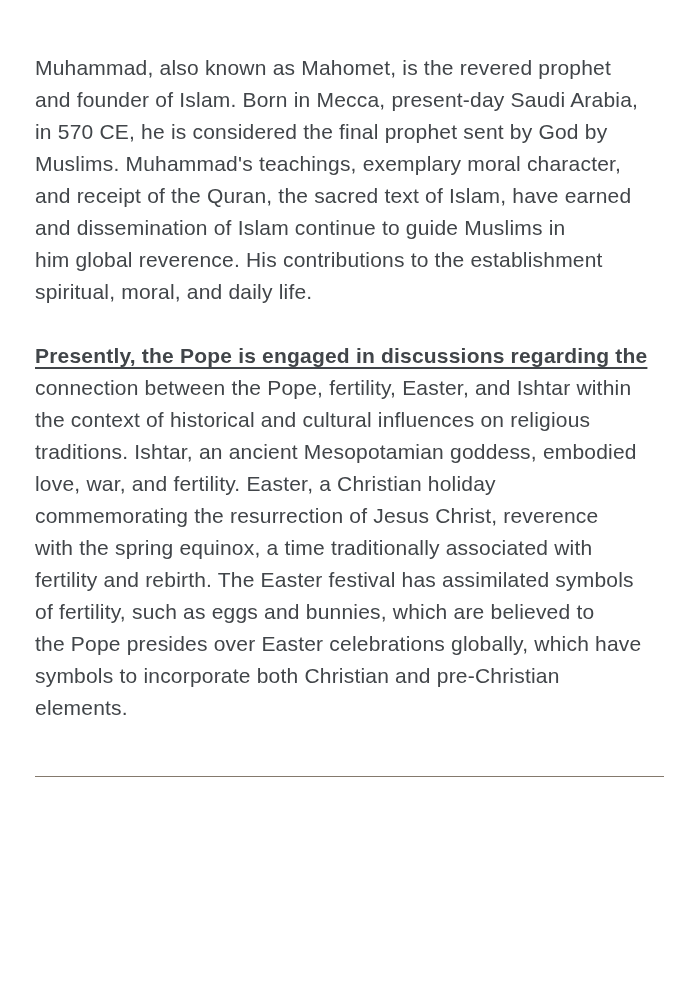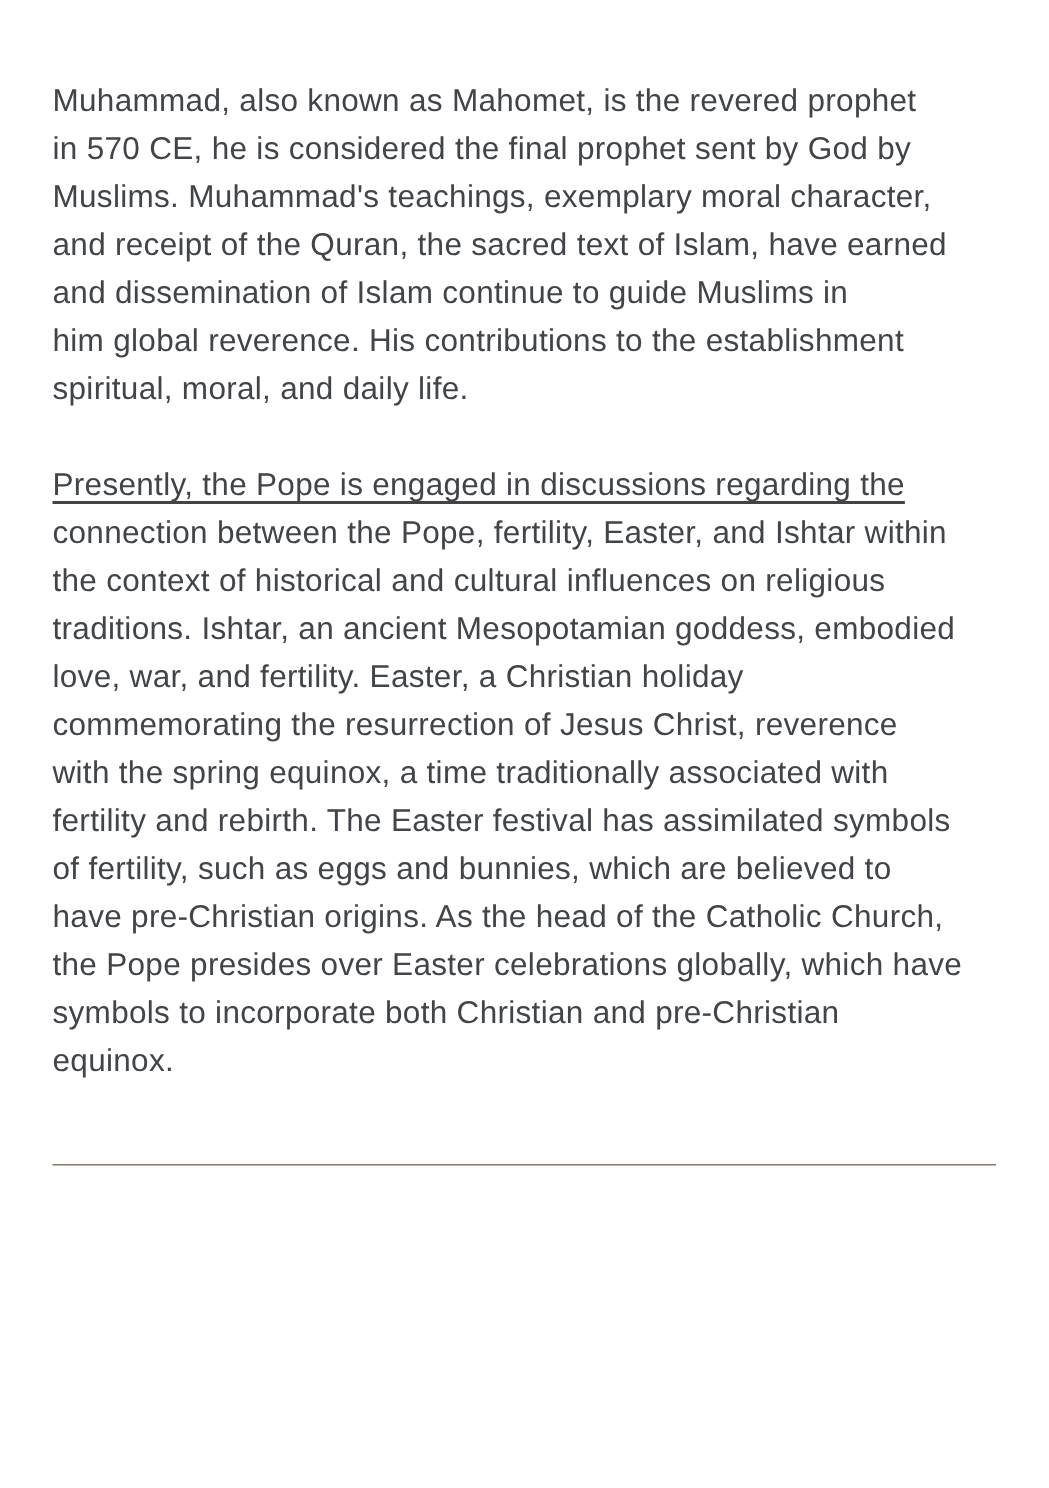--- a/index.html
+++ b/index.html
@@ -25,60 +25,60 @@
     margin-top: 32px;
   }
   .line {
     font-size: 21px;
     line-height: 32px;
     letter-spacing: 0.2px;
     white-space: pre;
     color: var(--text-color);
   }
   .lead {
-    font-weight: 400;
+    font-weight: 700;
     text-decoration: underline;
     text-decoration-thickness: 2px;
     text-underline-offset: 4px;
     text-decoration-skip-ink: auto;
   }
   .divider {
     border: none;
     height: 1px;
     background: var(--divider-color);
     opacity: 0.85;
     margin-top: 52px;
   }
 </style>
 </head>
 <body>
 
 <div class="content">
 
   <div class="para">
     <div class="line">Muhammad, also known as Mahomet, is the revered prophet</div>
+    <div class="line">and founder of Islam. Born in Mecca, present-day Saudi Arabia,</div>
     <div class="line">in 570 CE, he is considered the final prophet sent by God by</div>
     <div class="line">Muslims. Muhammad's teachings, exemplary moral character,</div>
     <div class="line">and receipt of the Quran, the sacred text of Islam, have earned</div>
     <div class="line">and dissemination of Islam continue to guide Muslims in</div>
     <div class="line">him global reverence. His contributions to the establishment</div>
     <div class="line">spiritual, moral, and daily life.</div>
   </div>
 
   <div class="para">
     <div class="line lead">Presently, the Pope is engaged in discussions regarding the</div>
     <div class="line">connection between the Pope, fertility, Easter, and Ishtar within</div>
     <div class="line">the context of historical and cultural influences on religious</div>
     <div class="line">traditions. Ishtar, an ancient Mesopotamian goddess, embodied</div>
     <div class="line">love, war, and fertility. Easter, a Christian holiday</div>
     <div class="line">commemorating the resurrection of Jesus Christ, reverence</div>
     <div class="line">with the spring equinox, a time traditionally associated with</div>
     <div class="line">fertility and rebirth. The Easter festival has assimilated symbols</div>
     <div class="line">of fertility, such as eggs and bunnies, which are believed to</div>
-    <div class="line">have pre-Christian origins. As the head of the Catholic Church,</div>
     <div class="line">the Pope presides over Easter celebrations globally, which have</div>
     <div class="line">symbols to incorporate both Christian and pre-Christian</div>
-    <div class="line">equinox.</div>
+    <div class="line">elements.</div>
   </div>
 
   <hr class="divider">
 
 </div>
 
 </body></html>

